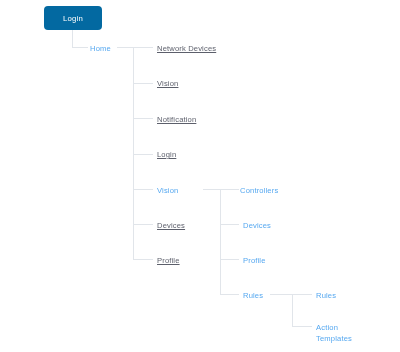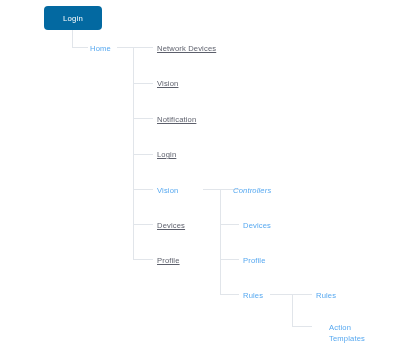--- a/index.html
+++ b/index.html
@@ -107,22 +107,22 @@
   <div class="node-label accent" style="left:90px; top:43px;">Home</div>
 
   <div class="node-label lvl1" style="left:157px; top:43px;">Network Devices</div>
   <div class="node-label lvl1" style="left:157px; top:78px;">Vision</div>
   <div class="node-label lvl1" style="left:157px; top:114px;">Notification</div>
   <div class="node-label lvl1" style="left:157px; top:149px;">Login</div>
   <div class="node-label accent" style="left:157px; top:185px;">Vision</div>
   <div class="node-label lvl1" style="left:157px; top:220px;">Devices</div>
   <div class="node-label lvl1" style="left:157px; top:255px;">Profile</div>
 
-  <div class="node-label accent" style="left:233px; top:185px;font-style:italic;">Controllers</div>
+  <div class="node-label accent" style="left:240px; top:185px;">Controllers</div>
   <div class="node-label accent" style="left:243px; top:220px;">Devices</div>
   <div class="node-label accent" style="left:243px; top:255px;">Profile</div>
   <div class="node-label accent" style="left:243px; top:290px;">Rules</div>
 
   <div class="node-label accent" style="left:316px; top:290px;">Rules</div>
-  <div class="node-label accent" style="left:316px; top:322px;margin-left:13px;">Action
+  <div class="node-label accent" style="left:316px; top:322px;">Action
 Templates</div>
 
 </div>
 
 </body></html>

